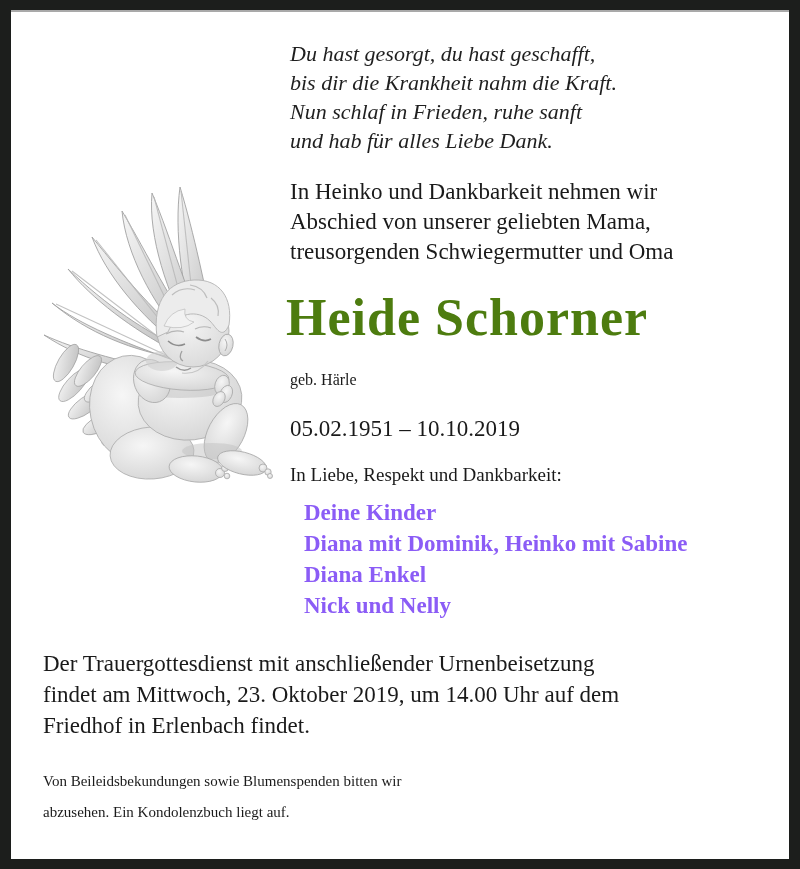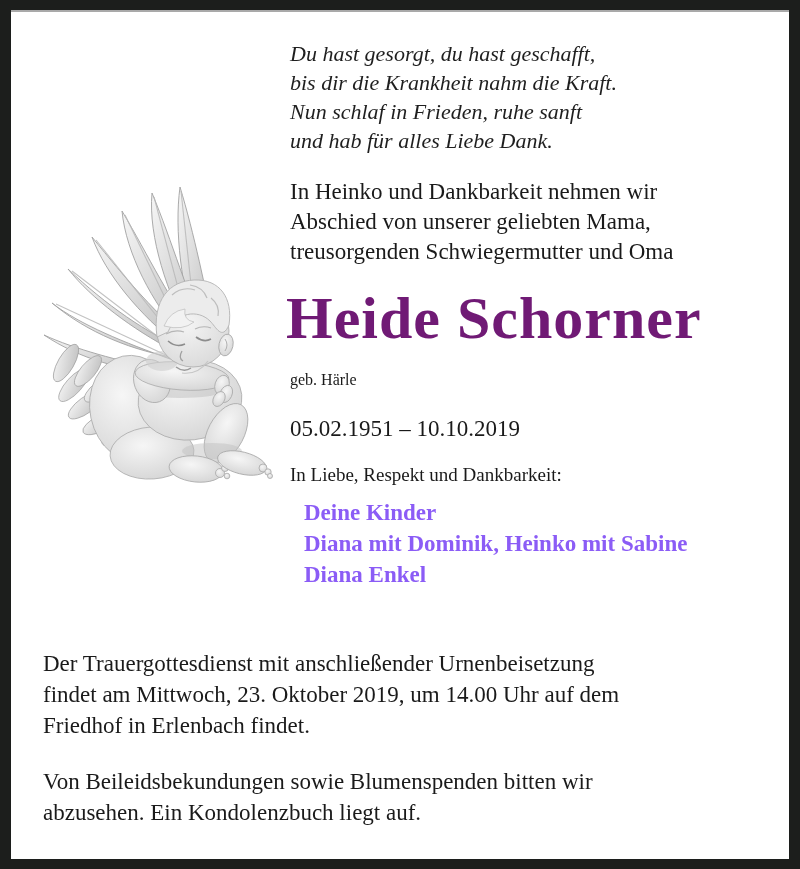--- a/index.html
+++ b/index.html
@@ -12,29 +12,29 @@
     border-style:solid;border-width:10px 11px 10px 11px;border-color:#1c1e1c;
     pointer-events:none;z-index:5;
   }
   .topline{
     position:absolute;left:11px;right:11px;top:10px;height:2px;background:#a9a9a9;z-index:4;
   }
   .tblock{position:absolute;white-space:nowrap;}
   .poem{left:290px;top:39px;font-style:italic;font-size:22px;line-height:29px;color:#1f1f1f;}
   .intro{left:290px;top:177px;font-size:23px;line-height:30px;}
   .name{
-    left:286px;top:289px;font-size:60px;line-height:58px;font-weight:bold;
-    letter-spacing:1px;color:#701a75;
+    left:286px;top:289px;font-size:52px;line-height:58px;font-weight:bold;
+    letter-spacing:1px;color:#4d7c0f;
   }
   .maiden{left:290px;top:366px;font-size:16px;line-height:28px;}
   .dates{left:290px;top:403px;font-size:23px;line-height:28px;margin-top:12px;}
   .tribute-h{left:290px;top:461px;font-size:19px;line-height:28px;}
   .mourners{left:304px;top:497px;font-size:23px;line-height:31px;font-weight:bold;color:#8b5cf6;}
   .service{left:43px;top:648px;font-size:23px;line-height:31px;}
-  .condolence{left:43px;top:766px;font-size:23px;line-height:31px;}
+  .condolence{left:43px;top:766px;font-size:15px;line-height:31px;}
   .angel{position:absolute;left:30px;top:185px;z-index:1;}
 </style>
 </head>
 <body>
 
 <div class="frame" style="border-color: rgb(28, 30, 28);"></div>
 <div class="topline" style="background: rgb(169, 169, 169);"></div>
 
 <svg class="angel" width="250" height="308" viewBox="0 0 250 308" aria-hidden="true">
   <defs>
@@ -152,20 +152,21 @@
 
 <div class="tblock name">Heide Schorner</div>
 <div class="tblock maiden">geb. Härle</div>
 <div class="tblock dates">05.02.1951 – 10.10.2019</div>
 
 <div class="tblock tribute-h">In Liebe, Respekt und Dankbarkeit:</div>
 <div class="tblock mourners">
   <div>Deine Kinder</div>
   <div>Diana mit Dominik, Heinko mit Sabine</div>
   <div>Diana Enkel</div>
+  <div>Nick und Nelly</div>
 </div>
 
 <div class="tblock service">
   <div>Der Trauergottesdienst mit anschließender Urnenbeisetzung</div>
   <div>findet am Mittwoch, 23. Oktober 2019, um 14.00 Uhr auf dem</div>
   <div>Friedhof in Erlenbach findet.</div>
 </div>
 
 <div class="tblock condolence">
   <div>Von Beileidsbekundungen sowie Blumenspenden bitten wir</div>

